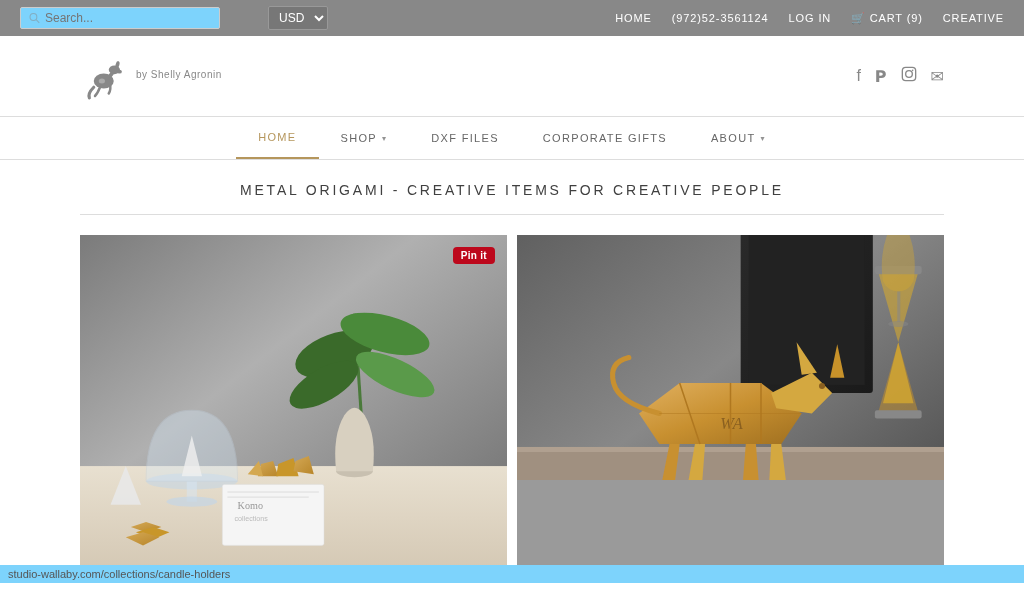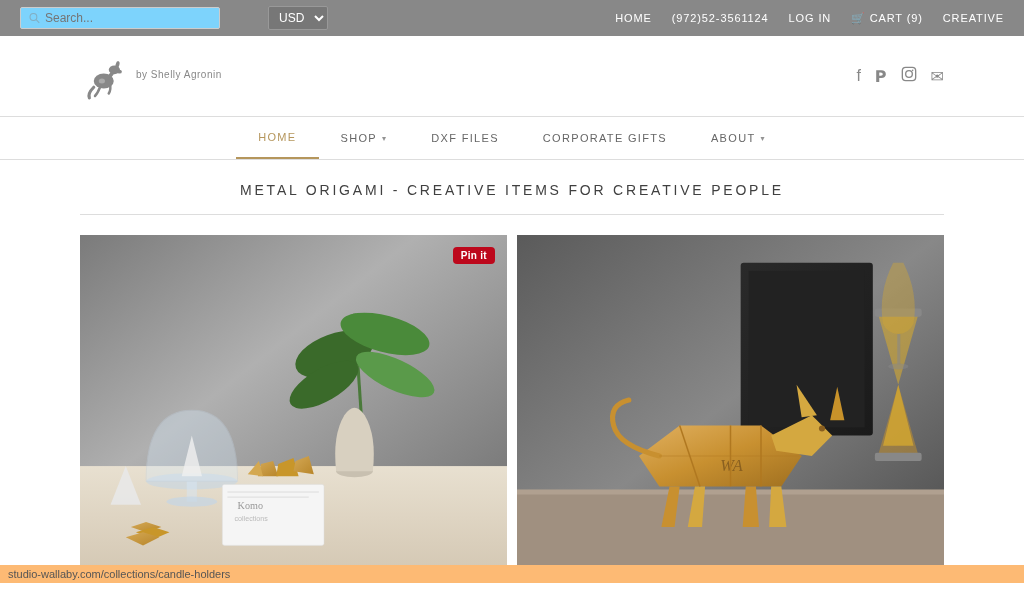--- a/index.html
+++ b/index.html
@@ -175,21 +175,21 @@
       width: 100%;
       height: 330px;
       background: linear-gradient(135deg, #7a7a7a 0%, #a0a0a0 30%, #c0c0c0 50%, #9a9a9a 70%, #6a6a6a 100%);
       position: relative;
       overflow: hidden;
     }
 
     
     .img-right {
       width: 100%;
-      height: 330px;
+      height: 245px;
       background: linear-gradient(135deg, #6a6a6a 0%, #888 20%, #aaa 50%, #888 80%, #555 100%);
       position: relative;
       overflow: hidden;
     }
 
     
     .pin-it-badge {
       position: absolute;
       top: 12px;
       right: 12px;
@@ -198,21 +198,21 @@
       font-size: 10px;
       font-weight: bold;
       padding: 3px 8px;
       border-radius: 4px;
       letter-spacing: 0.03em;
       z-index: 10;
     }
 
     
     .status-bar {
-      background: #fdba74;
+      background: #7dd3fc;
       font-size: 11px;
       color: #555;
       padding: 3px 8px;
     }
 
     
     .scene-svg {
       width: 100%;
       height: 100%;
       position: absolute;

